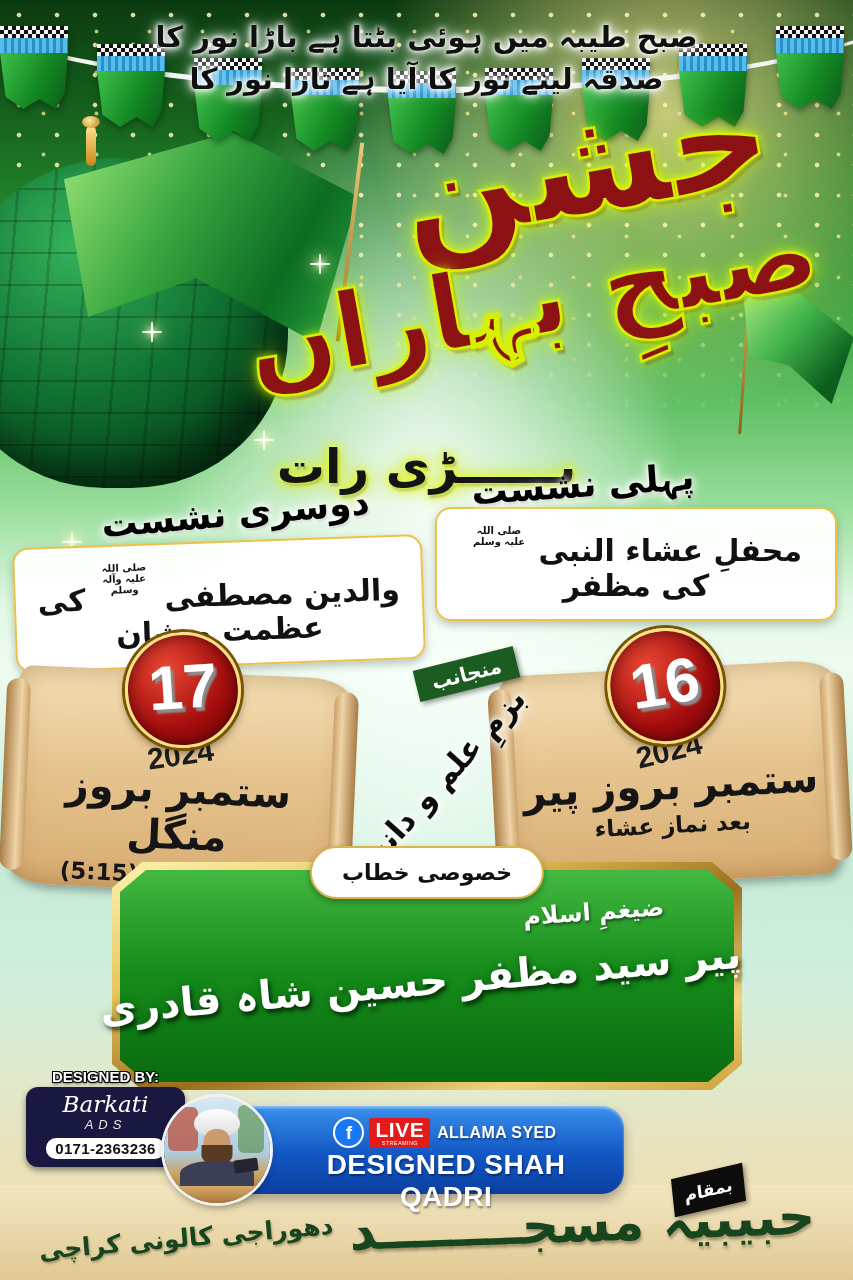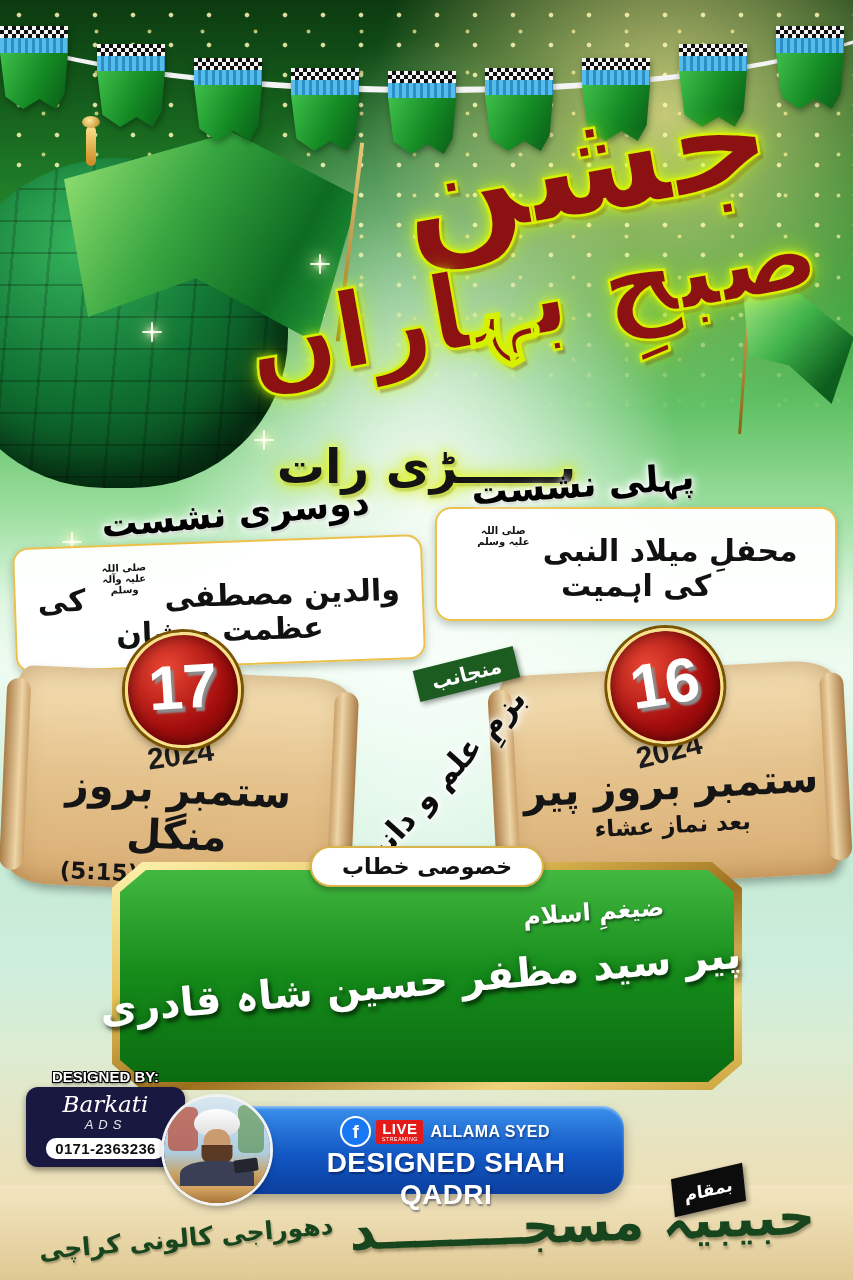--- a/index.html
+++ b/index.html
@@ -117,21 +117,21 @@
   .banner .gold{position:absolute;inset:0;
     background:linear-gradient(160deg,#fdf3b0,#e7c35a 30%,#9c6f1d 55%,#f0d37c 80%,#caa23a);
     clip-path:polygon(30px 0,calc(100% - 30px) 0,100% 26px,100% calc(100% - 26px),
       calc(100% - 30px) 100%,30px 100%,0 calc(100% - 26px),0 26px);
     filter:drop-shadow(0 6px 10px rgba(0,0,0,.35));}
   .banner .green{position:absolute;inset:8px;
     background:linear-gradient(180deg,#43b841,#168c1b 48%,#0a6b10);
     clip-path:polygon(26px 0,calc(100% - 26px) 0,100% 22px,100% calc(100% - 22px),
       calc(100% - 26px) 100%,26px 100%,0 calc(100% - 22px),0 22px);}
   .banner .pill{position:absolute;left:50%;top:-16px;transform:translateX(-50%);
-    background:#fff;border:2px solid #d9b44a;border-radius:999px;padding:6px 30px;
+    background:#fff;border:2px solid #d9b44a;border-radius:999px;padding:12px 30px;
     font-size:22px;font-weight:900;color:#111;direction:rtl;white-space:nowrap;
     box-shadow:0 3px 6px rgba(0,0,0,.3);z-index:7;}
   .banner .ts{position:absolute;right:78px;top:36px;color:#fff;font-size:24px;font-weight:800;
     direction:rtl;transform:rotate(-4deg);text-shadow:1px 2px 3px rgba(0,0,0,.55);z-index:7;}
   .banner .nm{position:absolute;left:0;right:0;top:96px;text-align:center;direction:rtl;
     color:#fff;font-size:40px;font-weight:900;white-space:nowrap;transform:rotate(-5deg);
     text-shadow:2px 4px 4px rgba(0,0,0,.55),0 0 10px rgba(0,60,0,.4);z-index:7;}
   
   .designer{position:absolute;left:26px;top:1068px;width:159px;z-index:7;text-align:center;
     font-family:"Liberation Sans",sans-serif;}
@@ -163,21 +163,21 @@
     width:74px;height:30px;background:#3a3f55;border-radius:42% 42% 0 0;}
   .photo .desk{position:absolute;left:0;bottom:0;width:100%;height:17px;
     background:linear-gradient(180deg,#d8aa66,#a9763a);}
   .photo .laptop{position:absolute;right:12px;top:62px;width:24px;height:13px;background:#23262e;
     transform:rotate(-8deg);border-radius:2px;}
   .livebar .rows{padding:12px 10px 8px 80px;text-align:center;}
   .livebar .r1{display:flex;align-items:center;justify-content:center;gap:7px;}
   .fb{width:27px;height:27px;border-radius:50%;background:#1877f2;box-shadow:0 0 0 2px #fff;
     color:#fff;font-size:19px;font-weight:900;line-height:27px;text-align:center;}
   .livebadge{background:#e31b1b;border-radius:2px;padding:1px 6px 7px;position:relative;line-height:1;}
-  .livebadge .lv{font-size:15px;font-weight:900;letter-spacing:.5px;}
+  .livebadge .lv{font-size:21px;font-weight:900;letter-spacing:.5px;}
   .livebadge .st{position:absolute;left:0;right:0;bottom:1px;font-size:5.5px;letter-spacing:.4px;}
   .livebar .l1{font-size:16px;font-weight:900;letter-spacing:.4px;text-shadow:1px 2px 2px rgba(0,0,30,.4);}
   .livebar .l2{font-size:28px;font-weight:900;letter-spacing:.4px;margin-top:2px;
     text-shadow:1px 2px 2px rgba(0,0,30,.4);}
   
   .venue{position:absolute;left:0;bottom:0;width:853px;height:95px;z-index:5;
     background:linear-gradient(180deg,#f2e5bf,#ead9ad 45%,#dfc893);}
   .venue .badge{position:absolute;right:108px;top:-14px;background:#0c0c0c;color:#fff;
     font-size:17px;font-weight:700;padding:9px 12px;direction:rtl;
     transform:rotate(-13deg) skewX(-7deg);box-shadow:2px 3px 5px rgba(0,0,0,.4);}
@@ -247,33 +247,37 @@
       <div class="chk"></div>
       <div class="band"></div>
       <div class="cloth"></div>
     </div>
   <div class="bunt" style="left:776px;top:26px;">
       <div class="chk"></div>
       <div class="band"></div>
       <div class="cloth"></div>
     </div>
 
+  <div class="couplet">
+    <div>صبح طیبہ میں ہوئی بٹتا ہے باڑا نور کا</div>
+    <div>صدقہ لینے نور کا آیا ہے تارا نور کا</div>
+  </div>
 
   <div class="title">
     <span class="w1">جشن</span>
     <span class="w2">صبحِ بہاراں</span>
   </div>
   <div class="subtitle">بــــــڑی رات</div>
 
   <div class="session sess-right">
     <div class="hd">پہلی نشست</div>
     <div class="panel">
-      <span>محفلِ میلاد النبی</span>
+      <span>محفلِ عشاء النبی</span>
       <span class="honor">صلی اللہ علیہ وسلم</span>
-      <span>کی اہمیت</span>
+      <span>کی مظفر</span>
     </div>
   </div>
 
   <div class="session sess-left">
     <div class="hd">دوسری نشست</div>
     <div class="panel">
       <span>والدین مصطفی</span>
       <span class="honor">صلی اللہ علیہ وآلہ وسلم</span>
       <span>کی عظمت و شان</span>
     </div>

